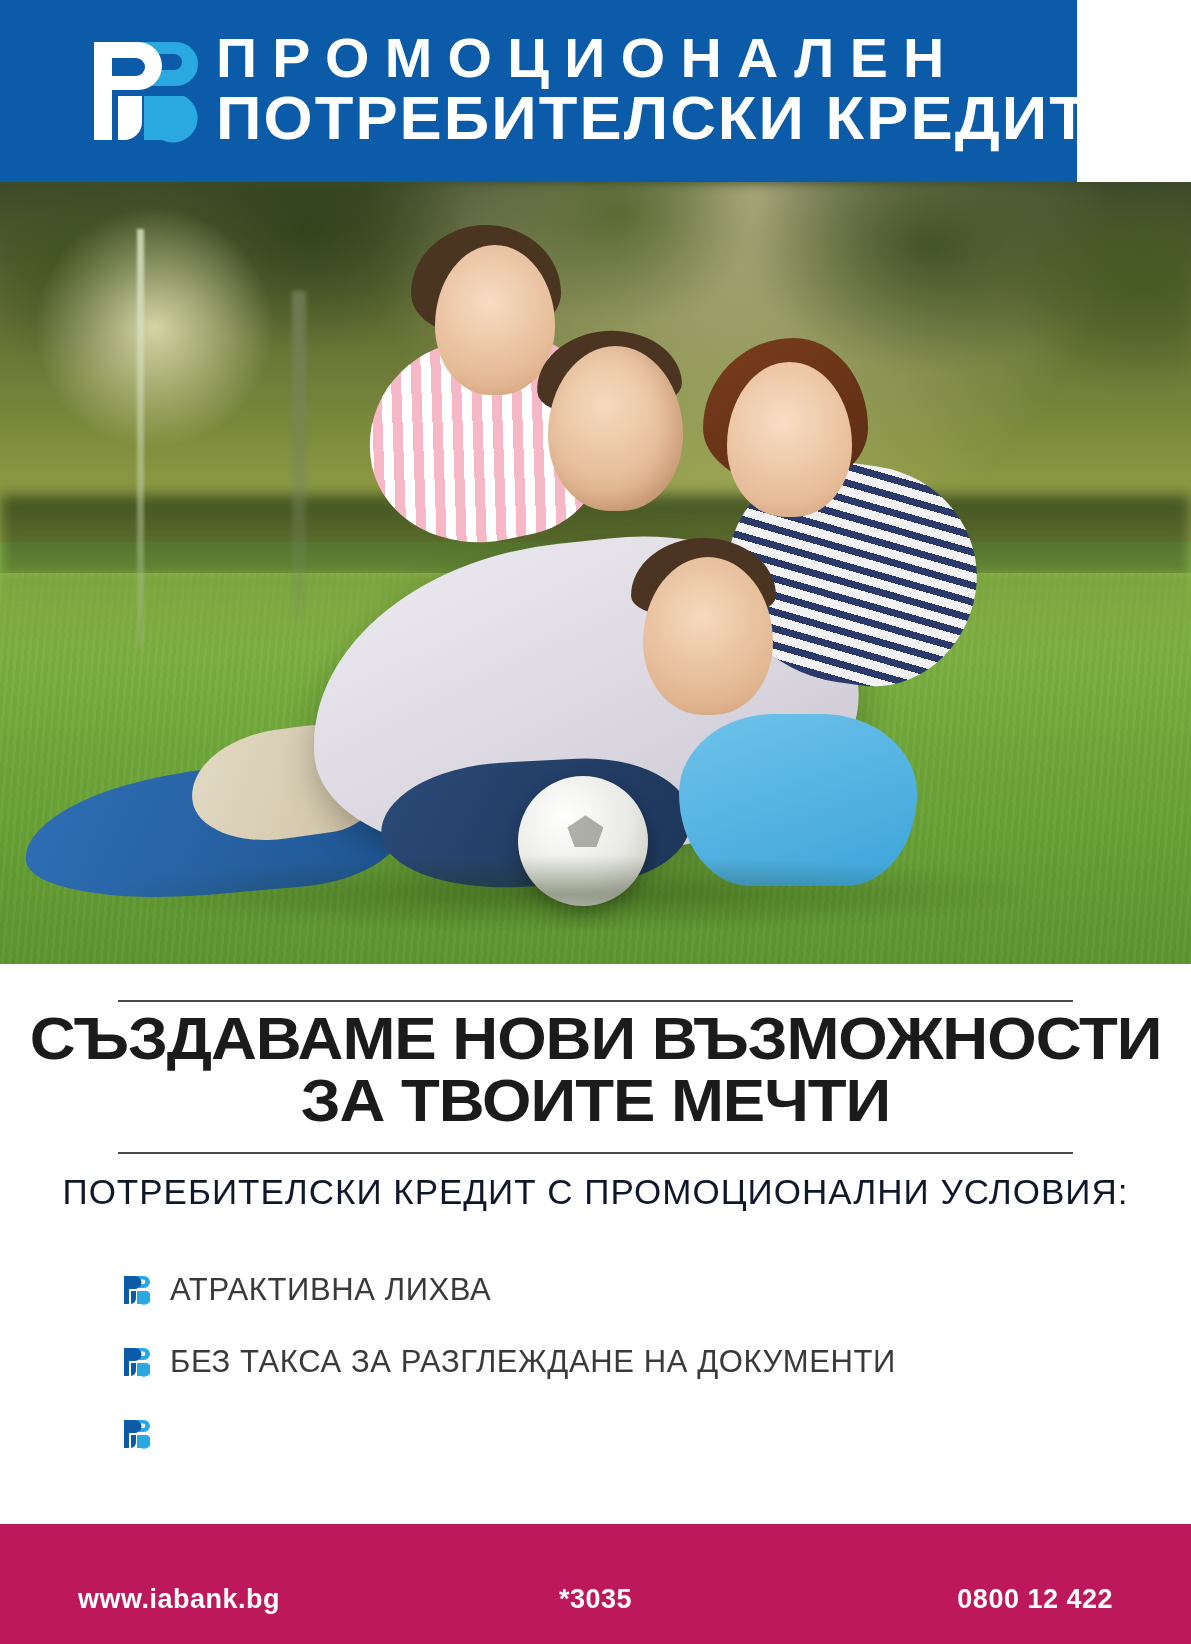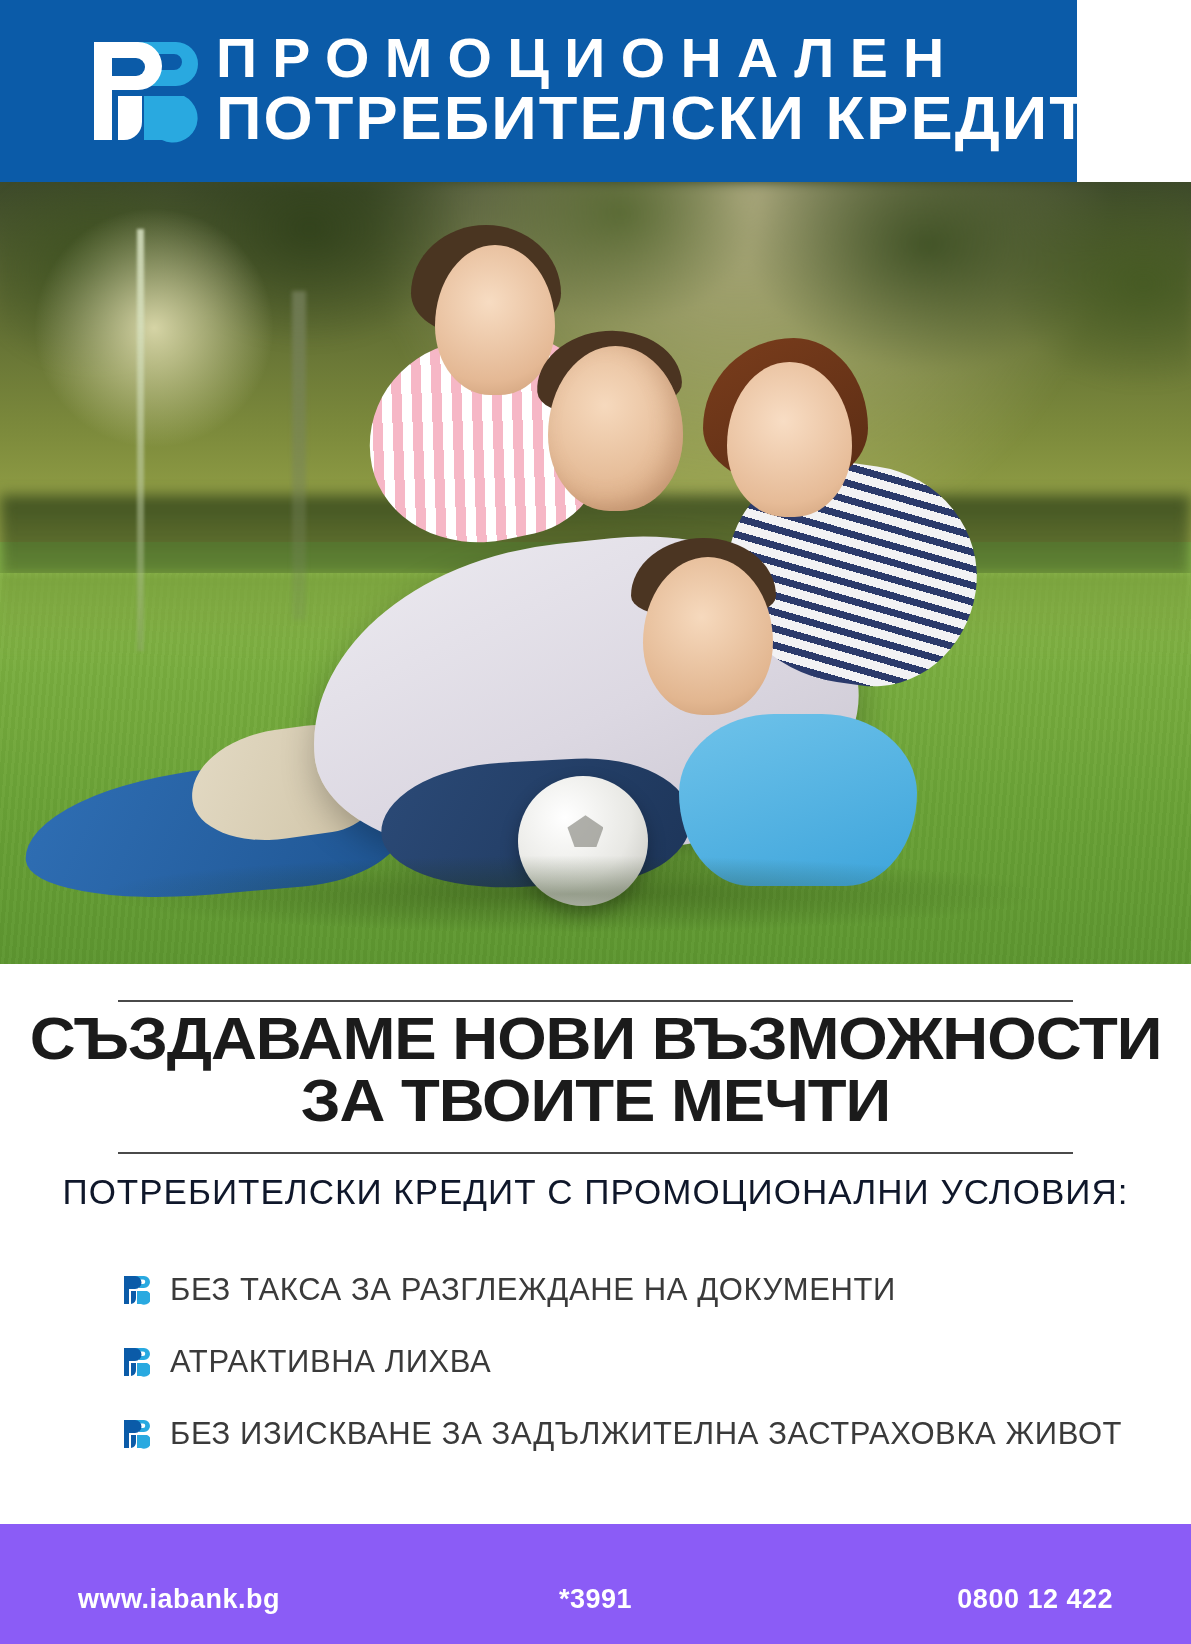--- a/index.html
+++ b/index.html
@@ -333,21 +333,21 @@
     white-space: nowrap;
   }
 
   
   .footer {
     position: absolute;
     left: 0;
     top: 1524px;
     width: 1191px;
     height: 120px;
-    background: #8b5cf6;
+    background: #be185d;
   }
   .footer-inner {
     position: absolute;
     left: 0; top: 0;
     width: 1191px; height: 120px;
     display: flex;
     align-items: center;
   }
   .footer-left {
     position: absolute;
@@ -445,51 +445,50 @@
 
     <div class="bullet">
       <span class="bullet-icon">
         <svg viewBox="0 0 30 30" width="30" height="30" aria-hidden="true">
           <path d="M14 1 H24 A6 6 0 0 1 24 13 H19 V9 H23 A2.2 2.2 0 0 0 23 4.5 H14 Z" fill="#29a9e0"></path>
           <path d="M4 1 H15 A6.5 6.5 0 0 1 15 14 H9 V29 H4 Z" fill="#0b5ba8"></path>
           <path d="M17 16 H27 A6 6 0 0 1 21 29 H17 Z" fill="#29a9e0"></path>
           <path d="M11 16 H16 V23 A6 6 0 0 1 11 29 Z" fill="#0b5ba8"></path>
         </svg>
       </span>
-      <span class="bullet-text">БЕЗ ТАКСА ЗА РАЗГЛЕЖДАНЕ НА ДОКУМЕНТИ</span>
+      <span class="bullet-text">АТРАКТИВНА ЛИХВА</span>
     </div>
 
     <div class="bullet">
       <span class="bullet-icon">
         <svg viewBox="0 0 30 30" width="30" height="30" aria-hidden="true">
           <path d="M14 1 H24 A6 6 0 0 1 24 13 H19 V9 H23 A2.2 2.2 0 0 0 23 4.5 H14 Z" fill="#29a9e0"></path>
           <path d="M4 1 H15 A6.5 6.5 0 0 1 15 14 H9 V29 H4 Z" fill="#0b5ba8"></path>
           <path d="M17 16 H27 A6 6 0 0 1 21 29 H17 Z" fill="#29a9e0"></path>
           <path d="M11 16 H16 V23 A6 6 0 0 1 11 29 Z" fill="#0b5ba8"></path>
         </svg>
       </span>
-      <span class="bullet-text">АТРАКТИВНА ЛИХВА</span>
+      <span class="bullet-text">БЕЗ ТАКСА ЗА РАЗГЛЕЖДАНЕ НА ДОКУМЕНТИ</span>
     </div>
 
     <div class="bullet">
       <span class="bullet-icon">
         <svg viewBox="0 0 30 30" width="30" height="30" aria-hidden="true">
           <path d="M14 1 H24 A6 6 0 0 1 24 13 H19 V9 H23 A2.2 2.2 0 0 0 23 4.5 H14 Z" fill="#29a9e0"></path>
           <path d="M4 1 H15 A6.5 6.5 0 0 1 15 14 H9 V29 H4 Z" fill="#0b5ba8"></path>
           <path d="M17 16 H27 A6 6 0 0 1 21 29 H17 Z" fill="#29a9e0"></path>
           <path d="M11 16 H16 V23 A6 6 0 0 1 11 29 Z" fill="#0b5ba8"></path>
         </svg>
       </span>
-      <span class="bullet-text">БЕЗ ИЗИСКВАНЕ ЗА ЗАДЪЛЖИТЕЛНА ЗАСТРАХОВКА ЖИВОТ</span>
     </div>
 
   </div>
 </div>
 
 <div class="footer">
   <div class="footer-inner">
     <div class="footer-row">
       <span class="footer-left">www.iabank.bg</span>
-      <span class="footer-center">*3991</span>
+      <span class="footer-center">*3035</span>
       <span class="footer-right">0800 12 422</span>
     </div>
   </div>
 </div>
 
 </body></html>

